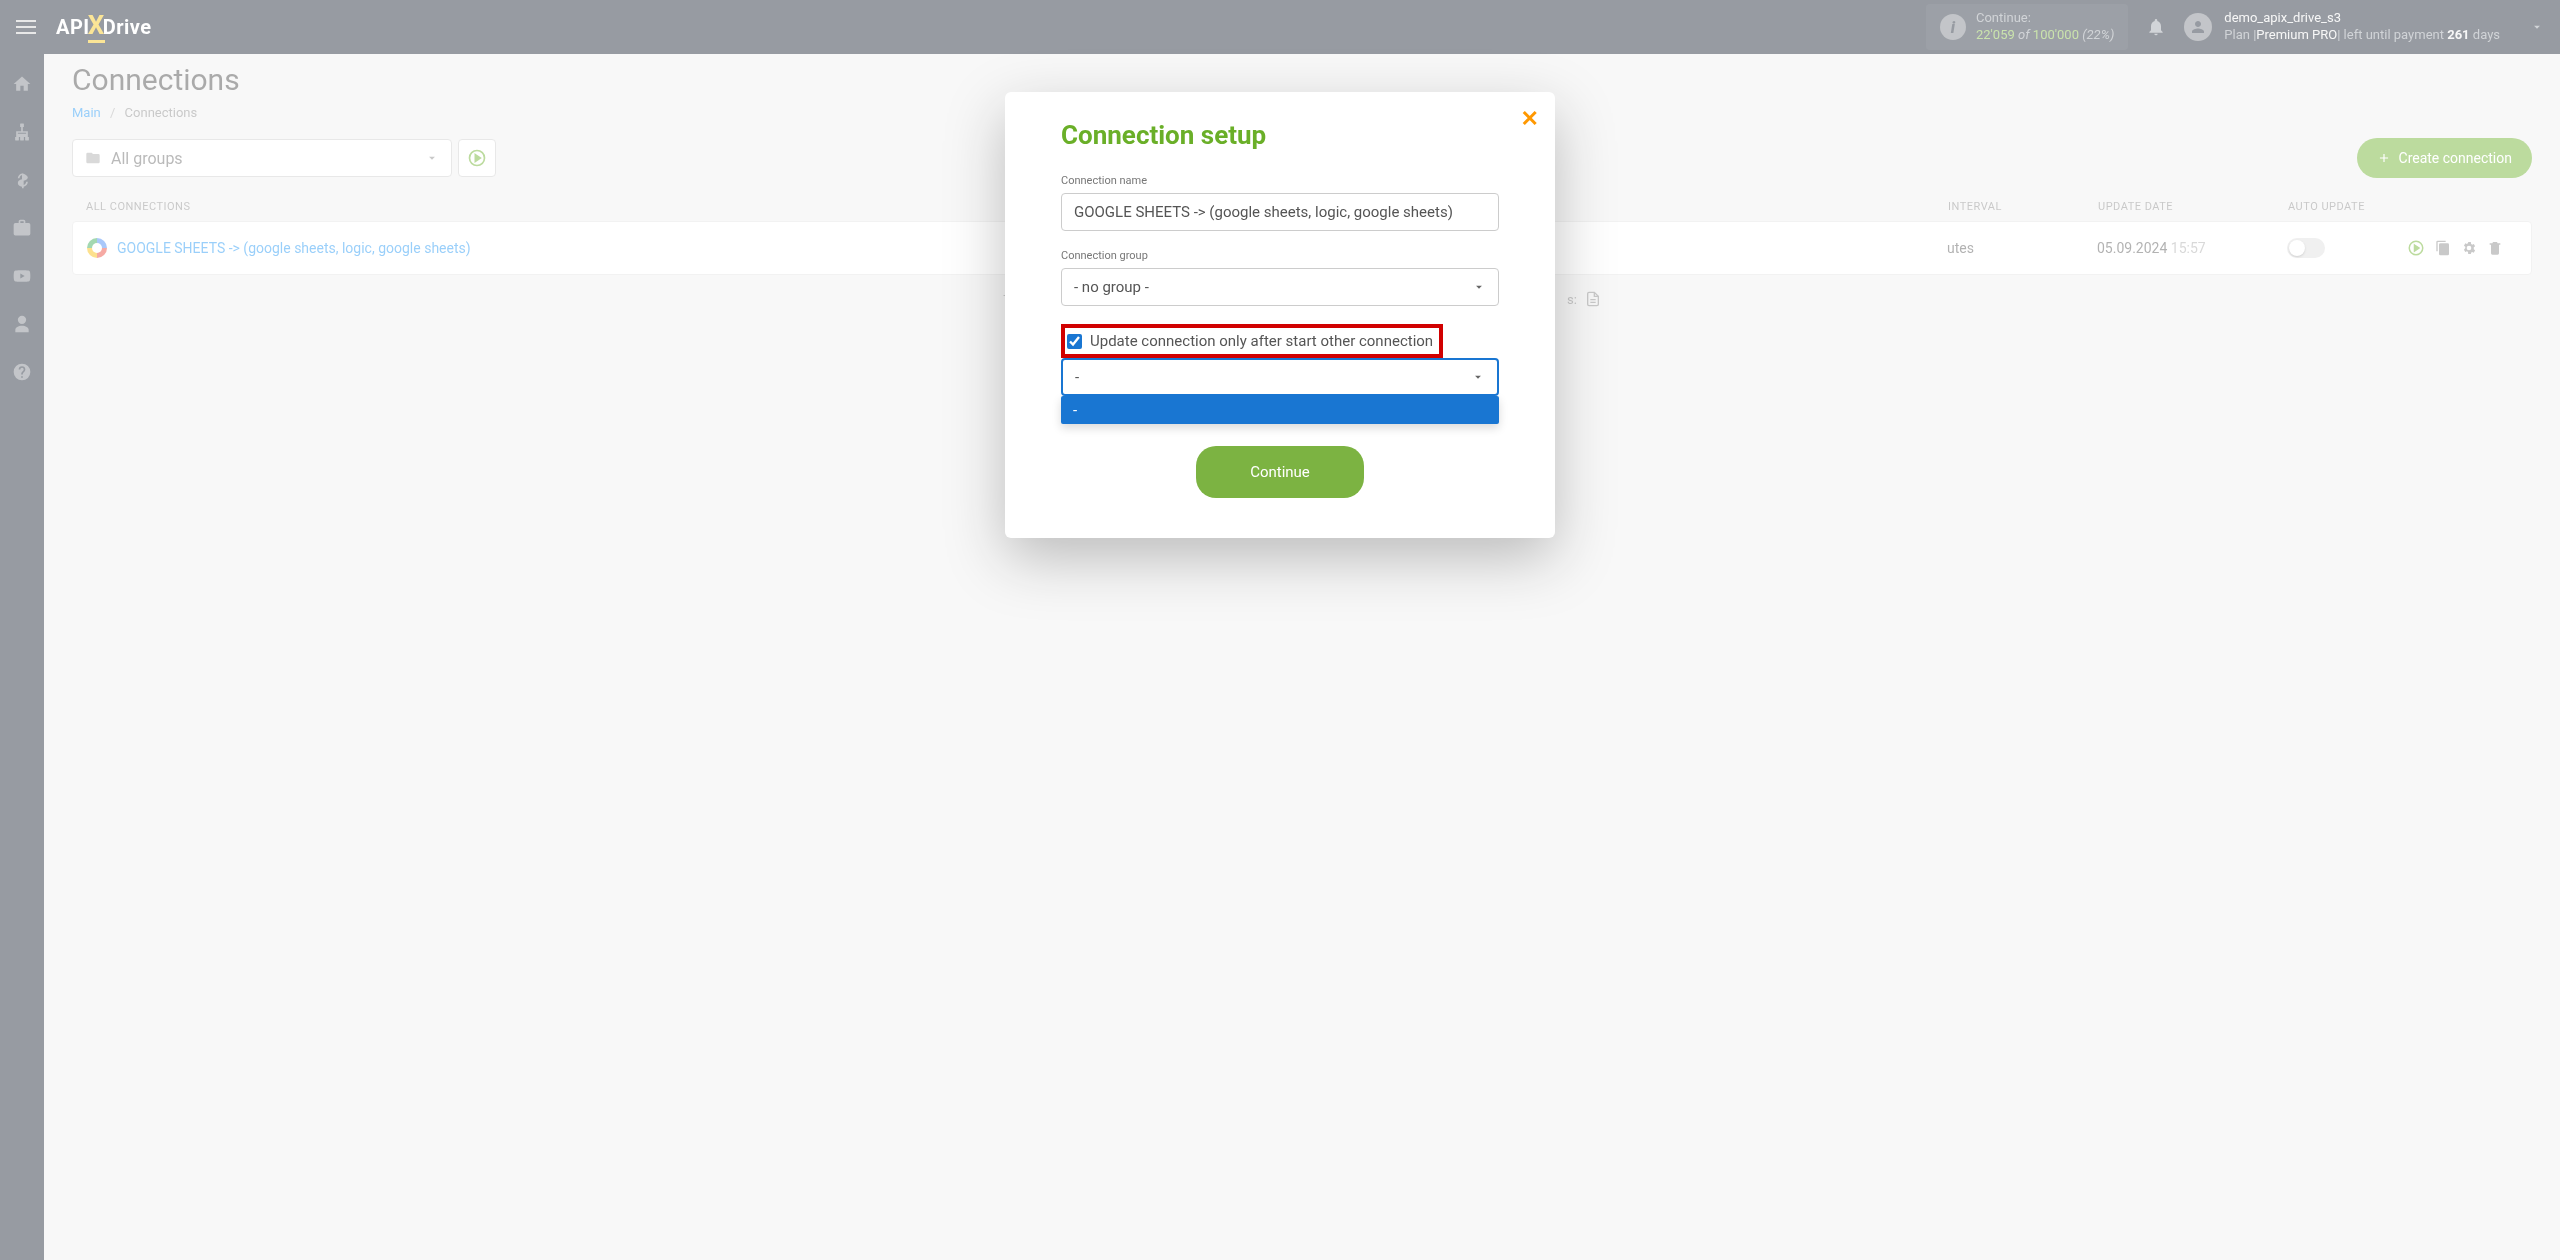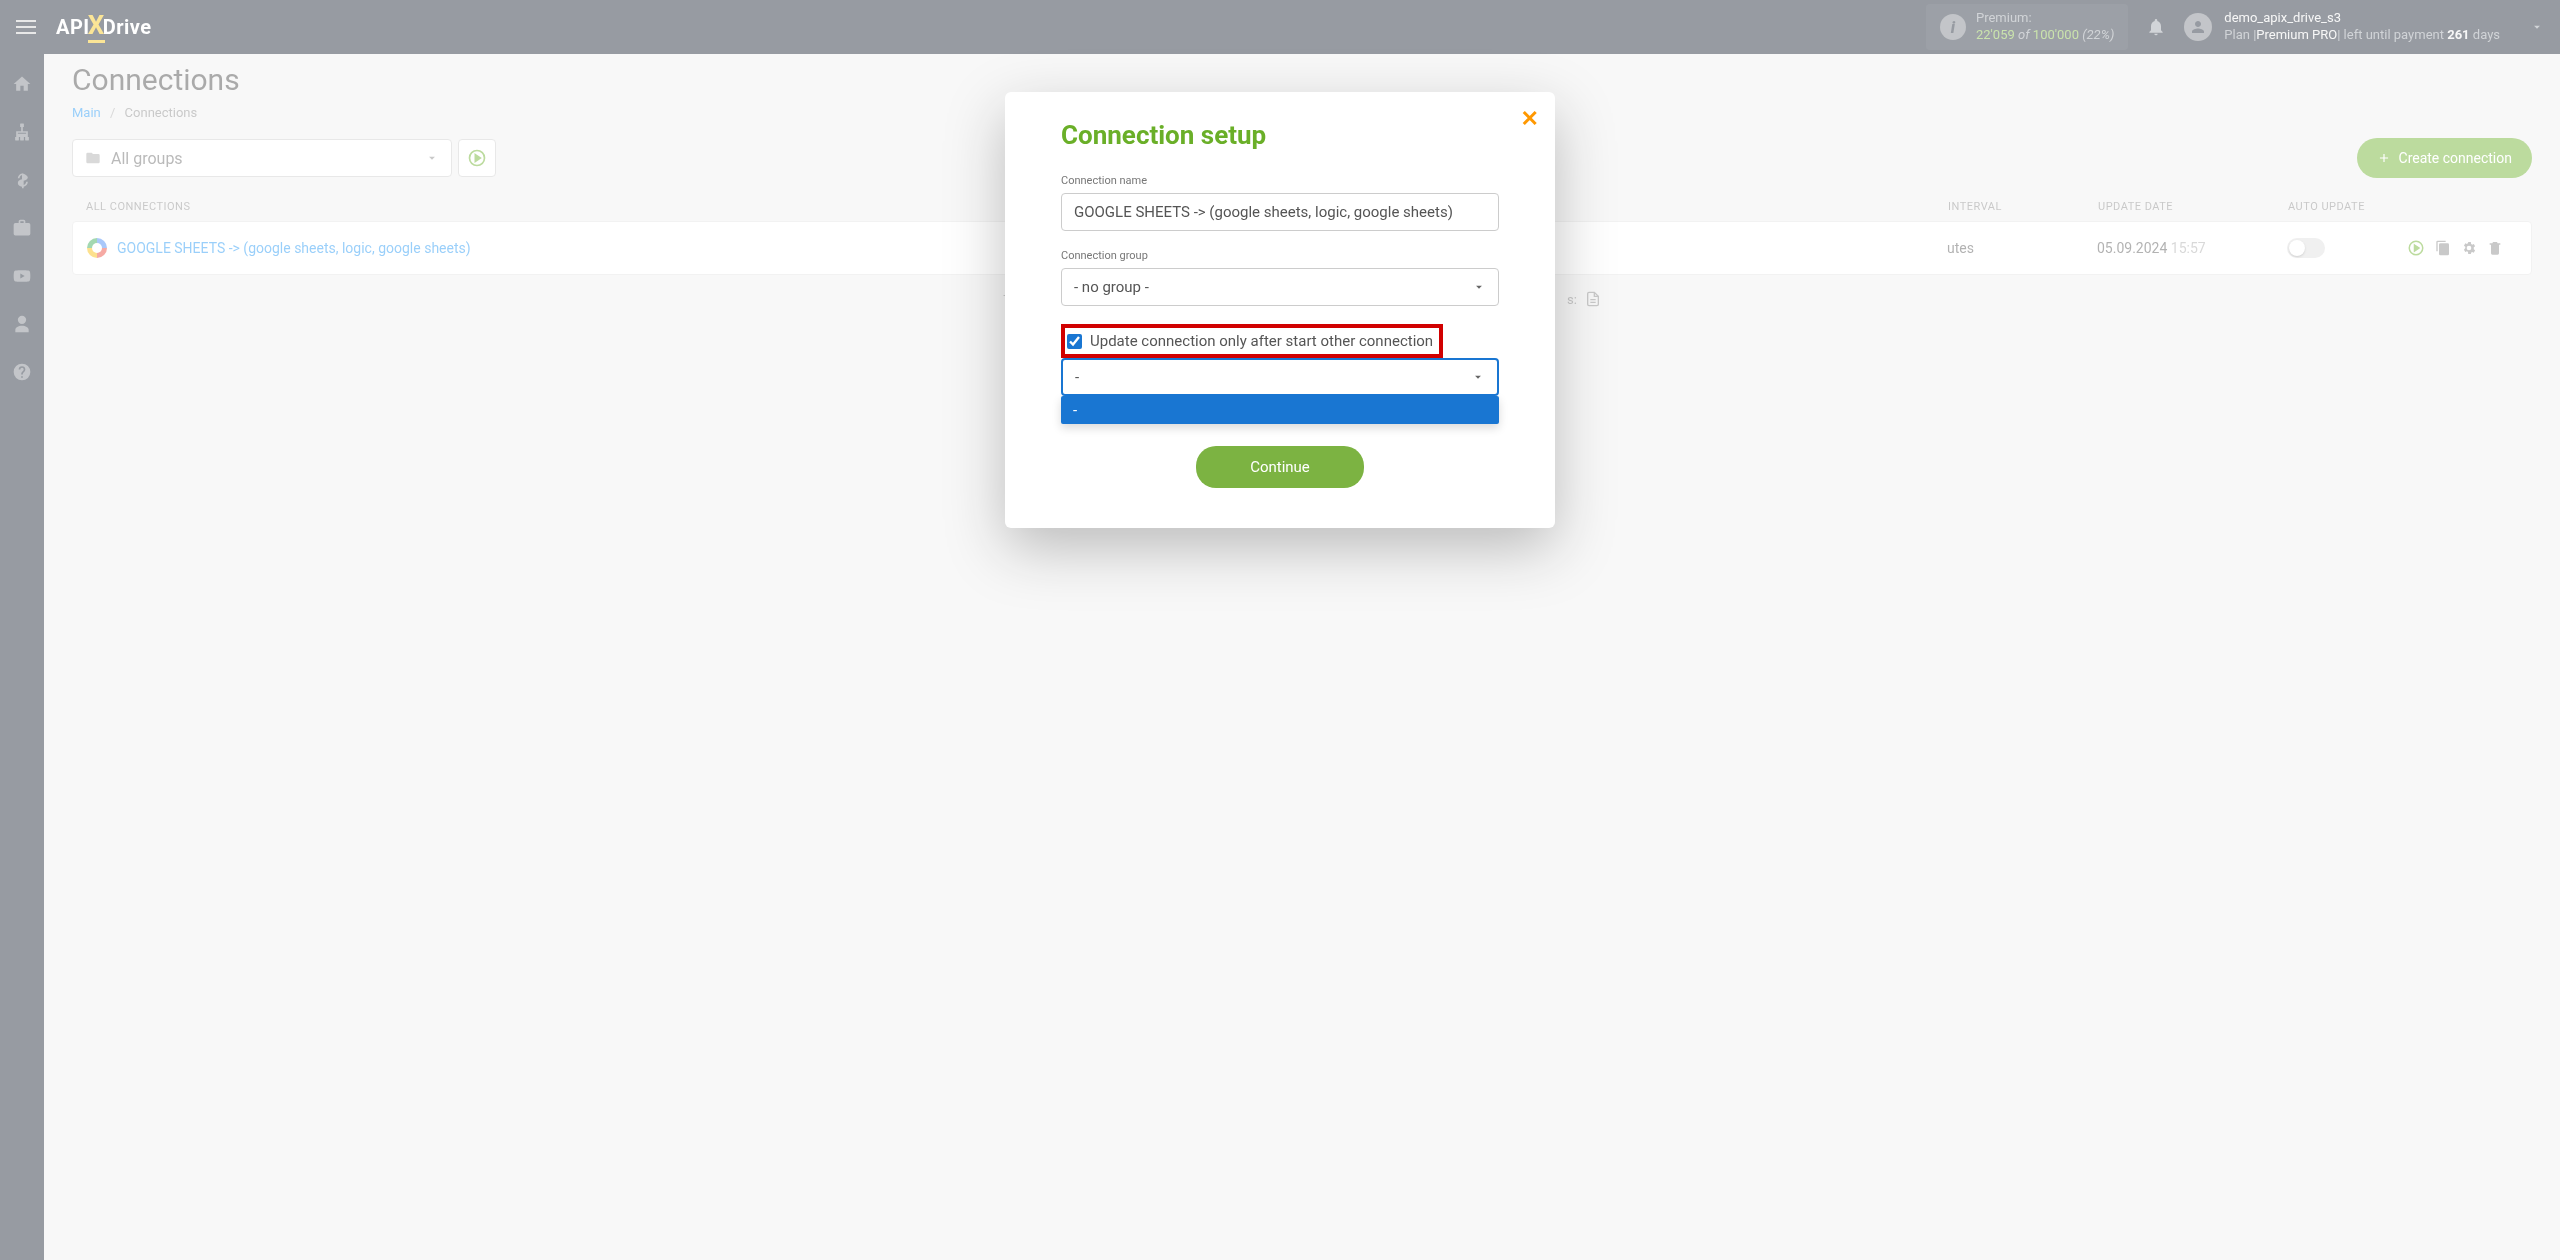--- a/index.html
+++ b/index.html
@@ -77,21 +77,21 @@
 .modal h2 { text-align: left; font-size: 26px; color: #6aaf28; font-weight: 700; margin-bottom: 24px; }
 .modal label { display: block; font-size: 11px; color: #777; margin-bottom: 6px; }
 .modal .field { margin-bottom: 18px; }
 .modal input[type=text], .modal .select { width: 100%; height: 38px; border: 1px solid #ccc; border-radius: 4px; padding: 0 12px; font-size: 15px; color: #555; background: #fff; }
 .modal .select { display: flex; align-items: center; position: relative; cursor: pointer; }
 .modal .select .chev { position: absolute; right: 12px; color: #666; }
 .check-row { display: flex; align-items: center; gap: 8px; font-size: 15px; color: #555; margin-bottom: 0; border: 4px solid #d10000; padding: 4px 6px 4px 2px; width: fit-content; }
 .check-row input { width: 15px; height: 15px; accent-color: #1976d2; }
 .modal .select.focused { border: 2px solid #1976d2; }
 .dropdown { background: #1976d2; color: #fff; height: 28px; display: flex; align-items: center; padding: 0 12px; border-radius: 2px; margin-top: 0; box-shadow: 0 4px 10px rgba(0,0,0,0.15); font-size: 15px; }
-.continue-btn { display: block; margin: 22px auto 0; height: 42px; width: 168px; background: #7cb342; color: #fff; border: none; border-radius: 20px; font-size: 15px; cursor: pointer; }
+.continue-btn { display: block; margin: 22px auto 0; height: 52px; width: 168px; background: #7cb342; color: #fff; border: none; border-radius: 20px; font-size: 15px; cursor: pointer; }
 
 svg { display: block; }
 </style>
 </head>
 <body>
 
 <div class="header">
   <div class="menu-icon">
       <span></span>
       <span></span>
@@ -99,21 +99,21 @@
     </div>
   <div class="logo">
     <span>API</span>
     <span class="x">X</span>
     <span>Drive</span>
   </div>
   <div class="header-spacer"></div>
   <div class="actions-box">
     <div class="info-circle">i</div>
     <div class="actions-text">
-      <div class="label">Premium:</div>
+      <div class="label">Continue:</div>
       <div class="vals">
         <span>22'059</span>
         <span class="of">of</span>
         <span>100'000</span>
         <span class="pct">(22%)</span>
       </div>
     </div>
   </div>
   <div class="bell-icon">
     <svg width="20" height="20" viewBox="0 0 24 24" fill="currentColor">

